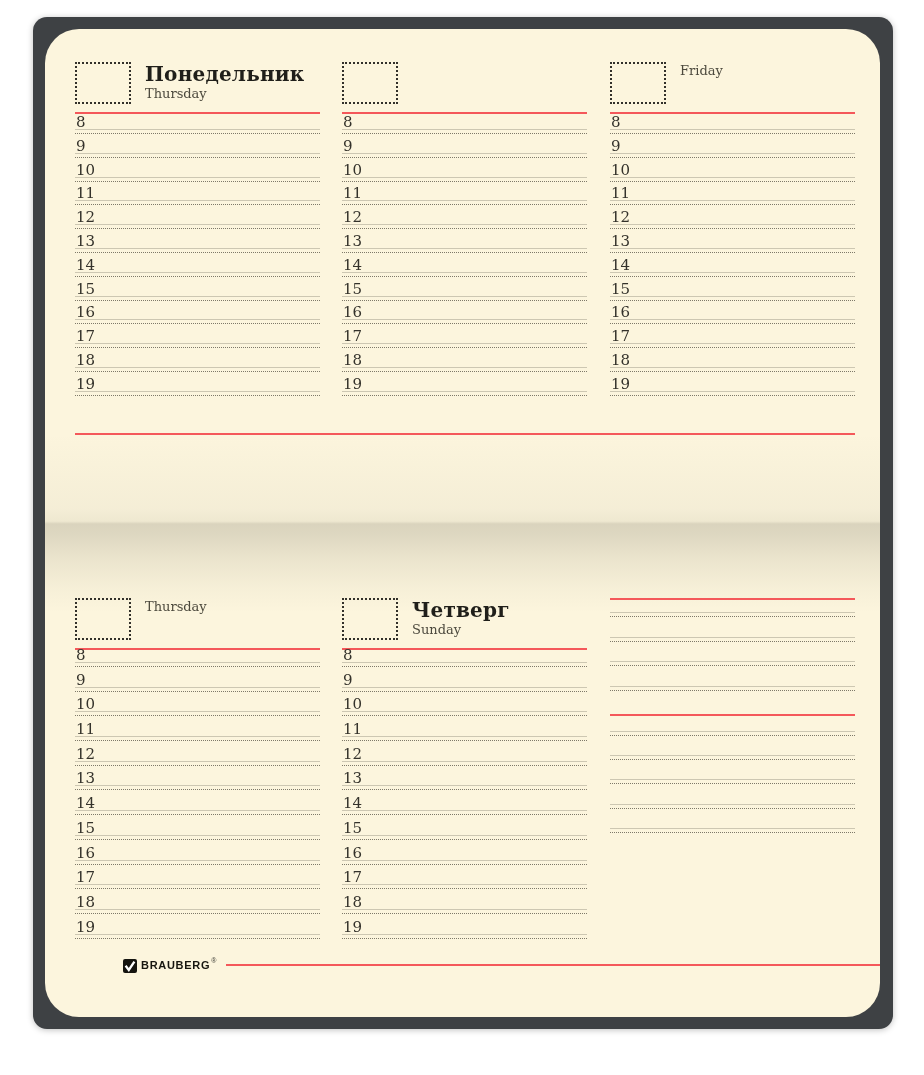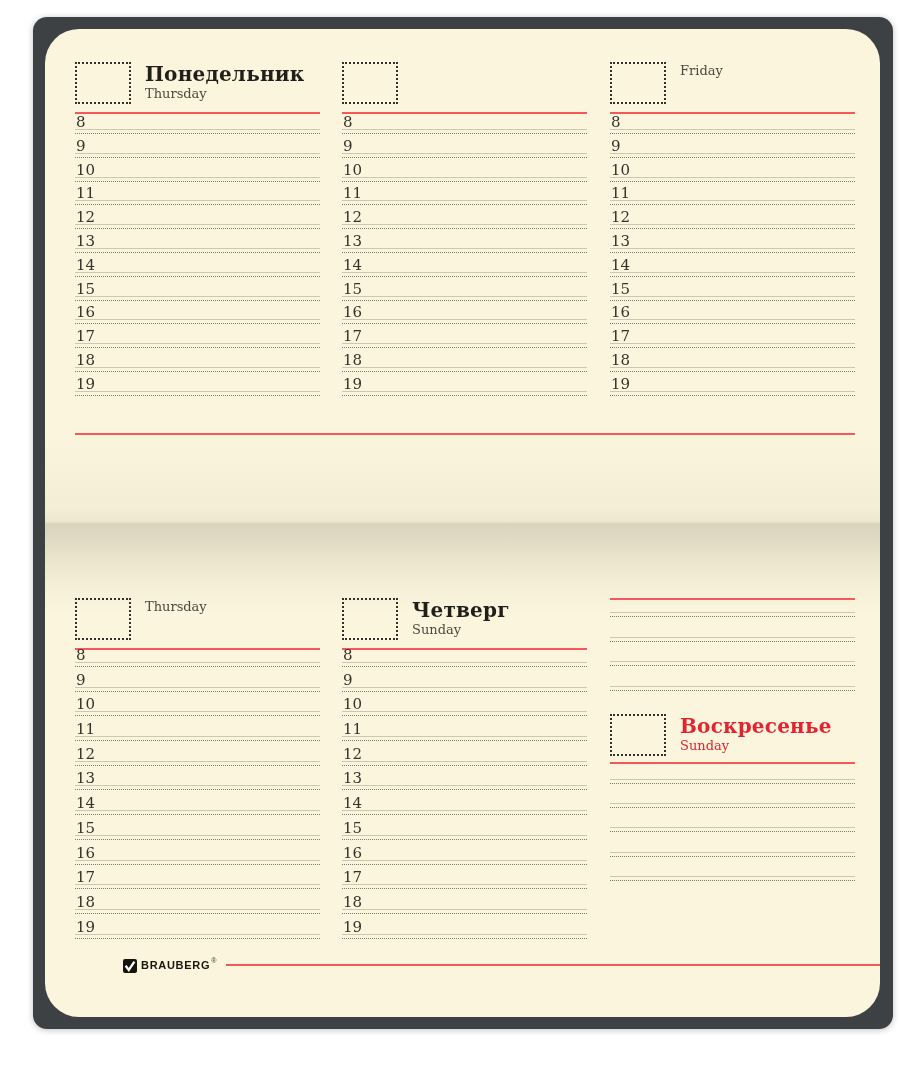--- a/index.html
+++ b/index.html
@@ -377,27 +377,20 @@
               <span class="wline"></span>
             </div>
             <div class="row">
               <span class="wline"></span>
             </div>
             <div class="row">
               <span class="wline"></span>
             </div>
           </div>
           <div class="sunday-block">
-            <div class="day-header accent">
-              <div class="date-box"></div>
-              <div class="day-names">
-                <div class="day-title">Воскресенье</div>
-                <div class="day-sub">Sunday</div>
-              </div>
-            </div>
             <div class="head-rule"></div>
             <div class="rows sun-rows">
               <div class="row">
                 <span class="wline"></span>
               </div>
               <div class="row">
                 <span class="wline"></span>
               </div>
               <div class="row">
                 <span class="wline"></span>

